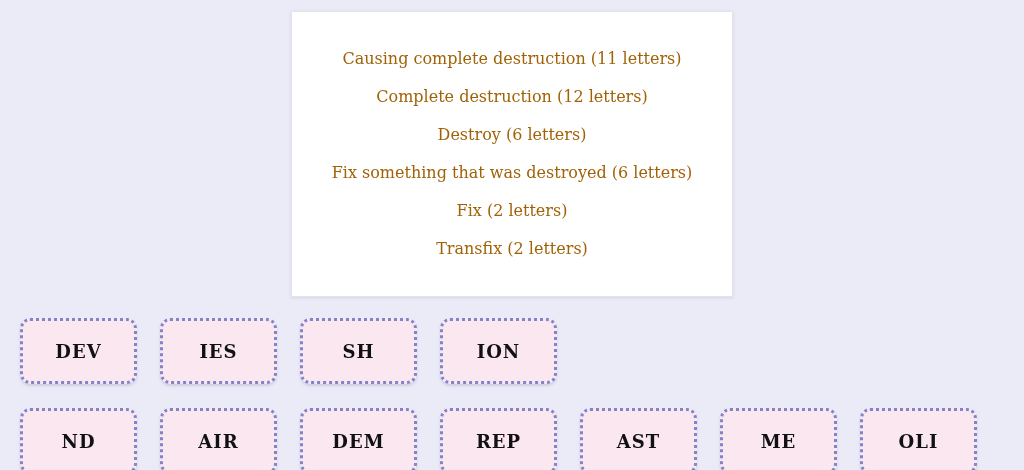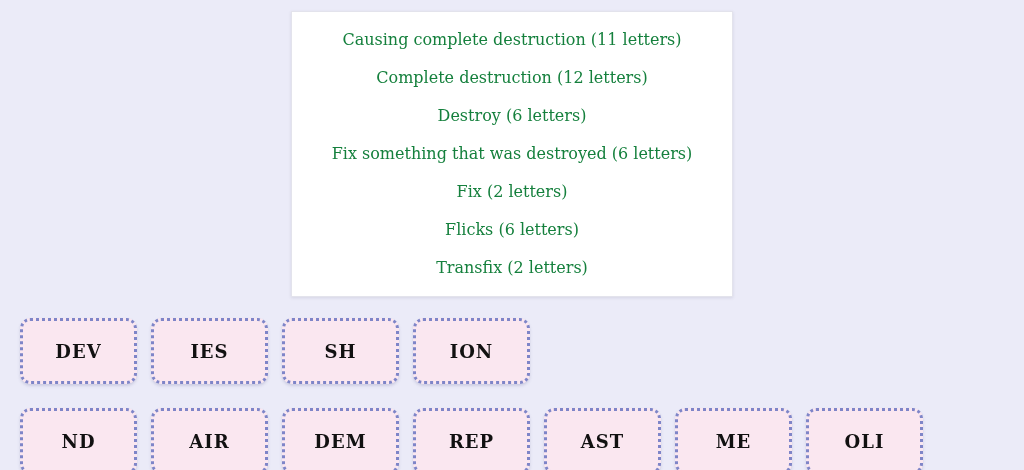--- a/index.html
+++ b/index.html
@@ -29,30 +29,30 @@
     display: flex;
     flex-direction: column;
     justify-content: center;
     padding: 10px 0;
   }
   .clue-line {
     height: 38px;
     line-height: 38px;
     text-align: center;
     font-size: 16px;
-    color: #15803d;
+    color: #a16207;
     white-space: nowrap;
   }
 
   
   .tile-row {
     position: absolute;
     left: 20px;
     display: flex;
-    gap: 14px;
+    gap: 23px;
   }
   .tile-row.row-1 { top: 318px; }
   .tile-row.row-2 { top: 408px; }
 
   .tile {
     box-sizing: border-box;
     width: 117px;
     height: 66px;
     background: var(--tile-bg, #fae7f0);
     border: 3px dotted var(--tile-border, #7e85c8);
@@ -71,21 +71,20 @@
 </style>
 </head>
 <body>
 
 <div class="clue-card">
   <div class="clue-line">Causing complete destruction (11 letters)</div>
   <div class="clue-line">Complete destruction (12 letters)</div>
   <div class="clue-line">Destroy (6 letters)</div>
   <div class="clue-line">Fix something that was destroyed (6 letters)</div>
   <div class="clue-line">Fix (2 letters)</div>
-  <div class="clue-line">Flicks (6 letters)</div>
   <div class="clue-line">Transfix (2 letters)</div>
 </div>
 
 <div class="tile-row row-1">
   <div class="tile">DEV</div>
   <div class="tile">IES</div>
   <div class="tile">SH</div>
   <div class="tile">ION</div>
 </div>
 

